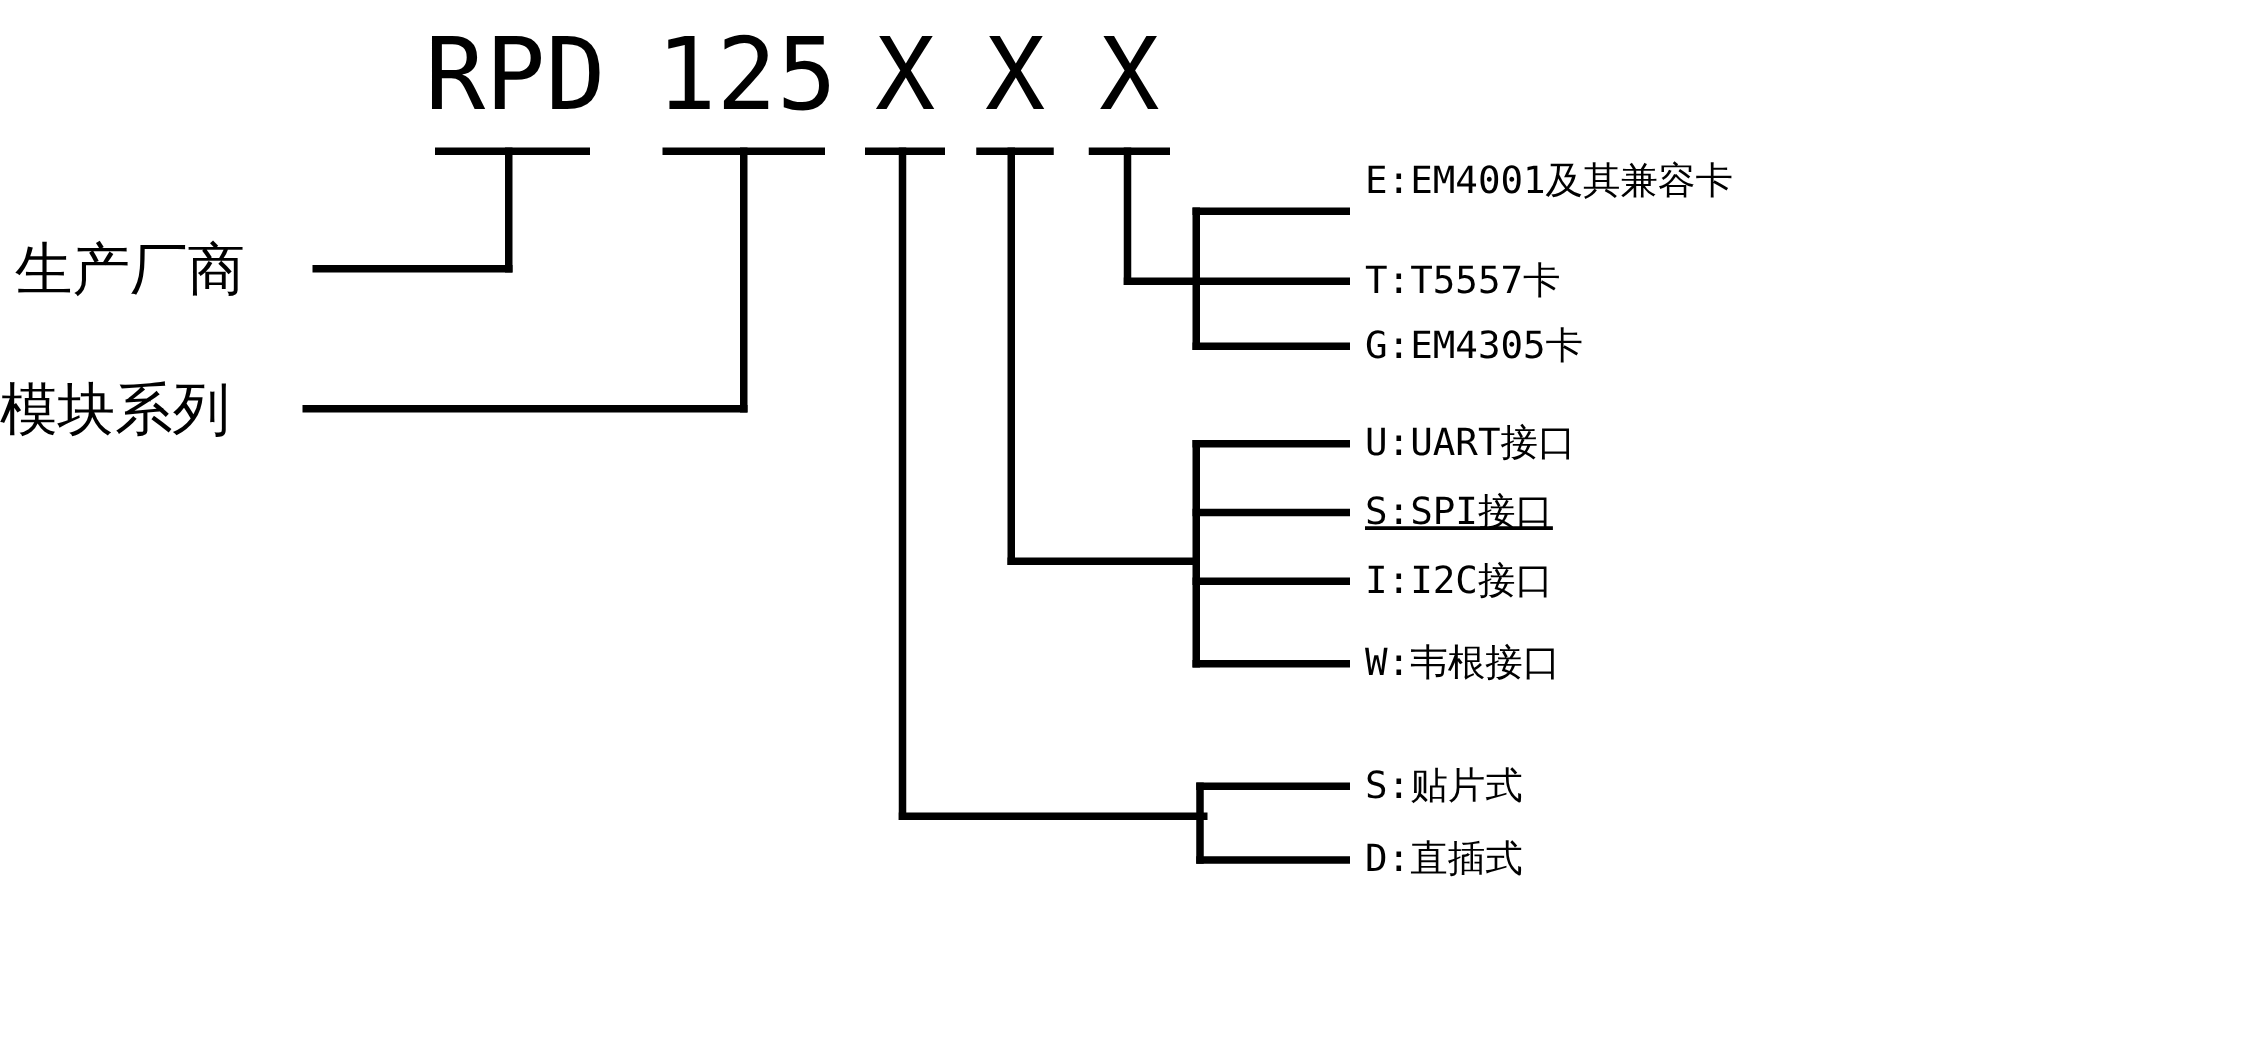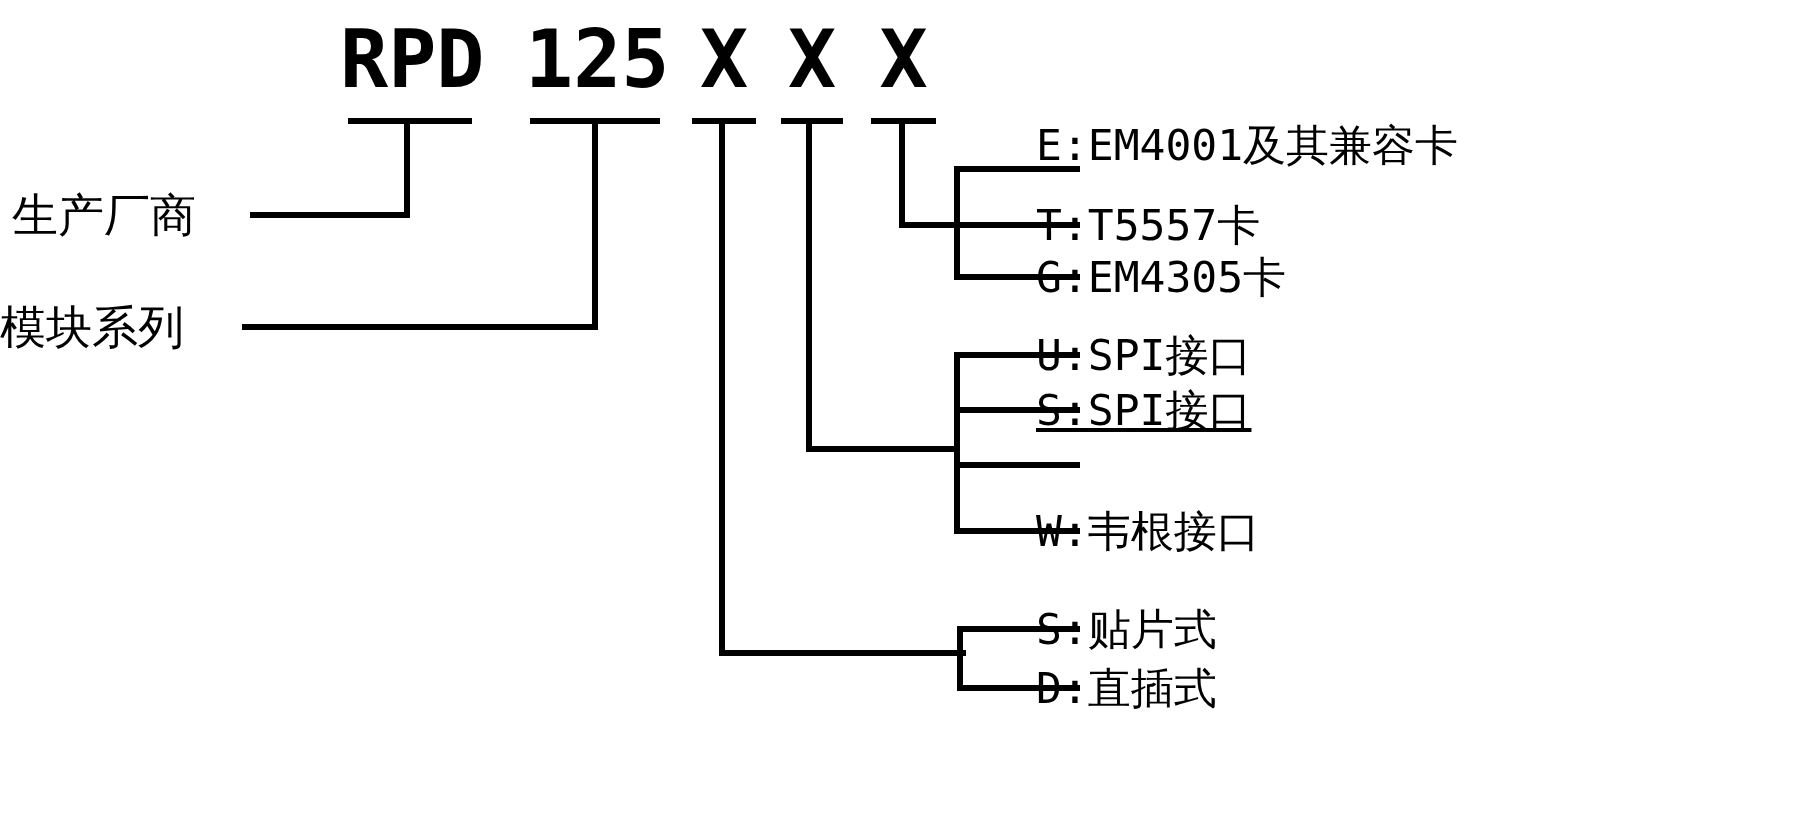--- a/index.html
+++ b/index.html
@@ -25,35 +25,35 @@
     position: absolute;
     width: 6px;
     background: #000000;
   }
   .seg {               
     position: absolute;
     top: 14px;
     height: 92px;
     line-height: 92px;
     font-size: 80px;
-    font-weight: bold;
+    font-weight: normal;
     text-align: center;
     white-space: nowrap;
   }
   .side-label {        
     position: absolute;
     font-size: 46px;
     line-height: 52px;
     white-space: nowrap;
     text-align: right;
   }
   .opt {               
     position: absolute;
-    left: 1036px;
-    font-size: 43px;
+    left: 1092px;
+    font-size: 30px;
     line-height: 52px;
     white-space: nowrap;
   }
 </style>
 </head>
 <body>
 
 <div class="diagram">
 
   <div class="seg" style="left:340px; width:140px;">RPD</div>
@@ -89,22 +89,23 @@
   <div class="opt" style="top:199px;">T:T5557卡</div>
   <div class="opt" style="top:251px;">G:EM4305卡</div>
 
   <div class="hl" style="left:806px; top:446px; width:154px;"></div>
   <div class="vl" style="left:954px; top:352px; height:182px;"></div>
   <div class="hl" style="left:954px; top:352px; width:126px;"></div>
   <div class="hl" style="left:954px; top:407px; width:126px;"></div>
   <div class="hl" style="left:954px; top:462px; width:126px;"></div>
   <div class="hl" style="left:954px; top:528px; width:126px;"></div>
 
-  <div class="opt" style="top:329px;">U:SPI接口</div>
+  <div class="opt" style="top:329px;">U:UART接口</div>
   <div class="opt" style="top:384px;text-decoration:underline;">S:SPI接口</div>
+  <div class="opt" style="top:439px;">I:I2C接口</div>
   <div class="opt" style="top:505px;">W:韦根接口</div>
 
   <div class="hl" style="left:719px; top:650px; width:247px;"></div>
   <div class="vl" style="left:957px; top:626px; height:65px;"></div>
   <div class="hl" style="left:957px; top:626px; width:123px;"></div>
   <div class="hl" style="left:957px; top:685px; width:123px;"></div>
 
   <div class="opt" style="top:603px;">S:贴片式</div>
   <div class="opt" style="top:662px;">D:直插式</div>
 

